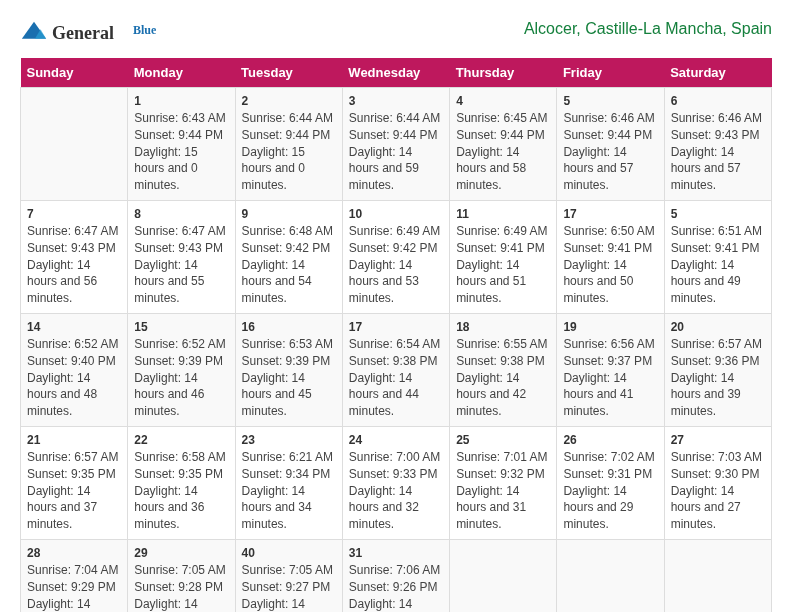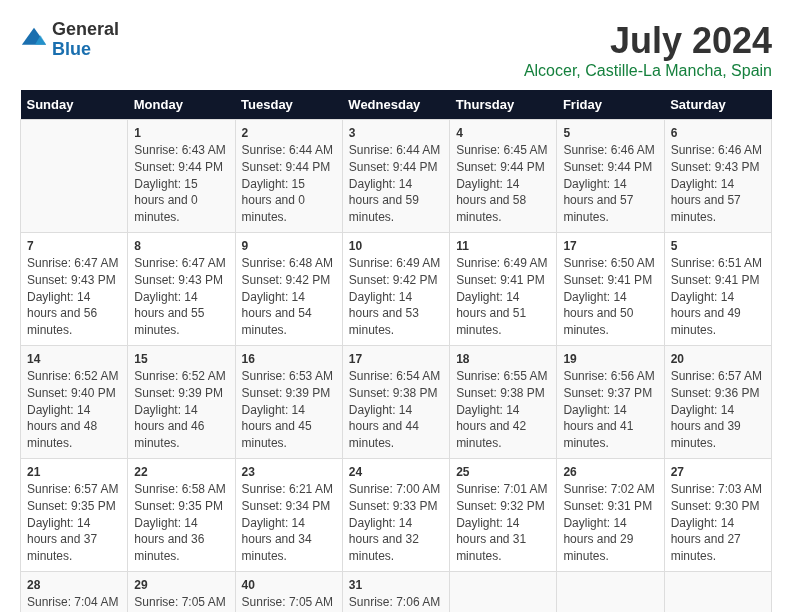--- a/index.html
+++ b/index.html
@@ -16,32 +16,34 @@
       align-items: flex-start;
       margin-bottom: 10px;
     }
     .logo {
       display: flex;
       align-items: center;
       gap: 4px;
     }
     .logo-text {
       display: flex;
-      flex-direction: column;
+      flex-direction: row;
       line-height: 1.1;
+      font-family: Liberation Serif, serif;
     }
     .logo-general {
       font-size: 18px;
       font-weight: bold;
       color: #333;
     }
     .logo-blue {
-      font-size: 18px;
+      font-size: 12px;
       font-weight: bold;
       color: #1a6faf;
+      margin-left: 19px;
     }
     .logo-icon {
       width: 28px;
       height: 28px;
     }
     .title-block {
       text-align: right;
     }
     .main-title {
       font-size: 36px;
@@ -51,21 +53,21 @@
     .subtitle {
       font-size: 16px;
       color: #15803d;
     }
     table {
       width: 100%;
       border-collapse: collapse;
       font-size: 11px;
     }
     thead tr {
-      background-color: #0f172a;
+      background-color: #be185d;
       color: #fff;
     }
     thead th {
       padding: 7px 6px;
       text-align: left;
       font-size: 13px;
       font-weight: bold;
     }
     tbody tr {
       vertical-align: top;
@@ -103,21 +105,20 @@
     <svg class="logo-icon" viewBox="0 0 30 30" xmlns="http://www.w3.org/2000/svg">
       <polygon points="15,2 28,20 2,20" fill="#1a6faf"></polygon>
       <polygon points="22,10 28,20 16,20" fill="#2a9fd6" opacity="0.7"></polygon>
     </svg>
     <div class="logo-text">
       <span class="logo-general">General</span>
       <span class="logo-blue">Blue</span>
     </div>
   </div>
   <div class="title-block">
-    <div class="main-title">July 2024</div>
     <div class="subtitle">Alcocer, Castille-La Mancha, Spain</div>
   </div>
 </div>
 
 <table>
   <thead>
     <tr>
     <th>Sunday</th>
         <th>Monday</th>
         <th>Tuesday</th>

